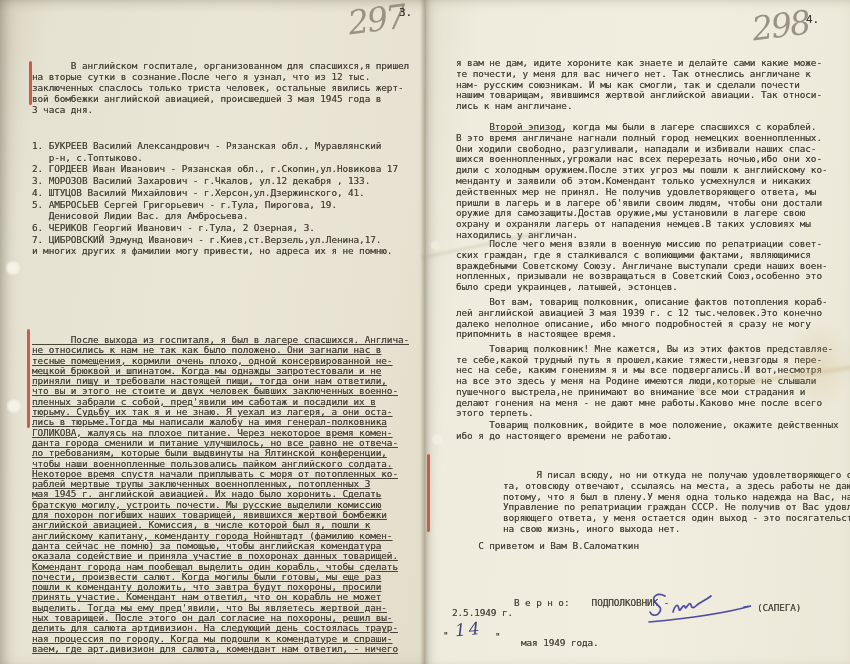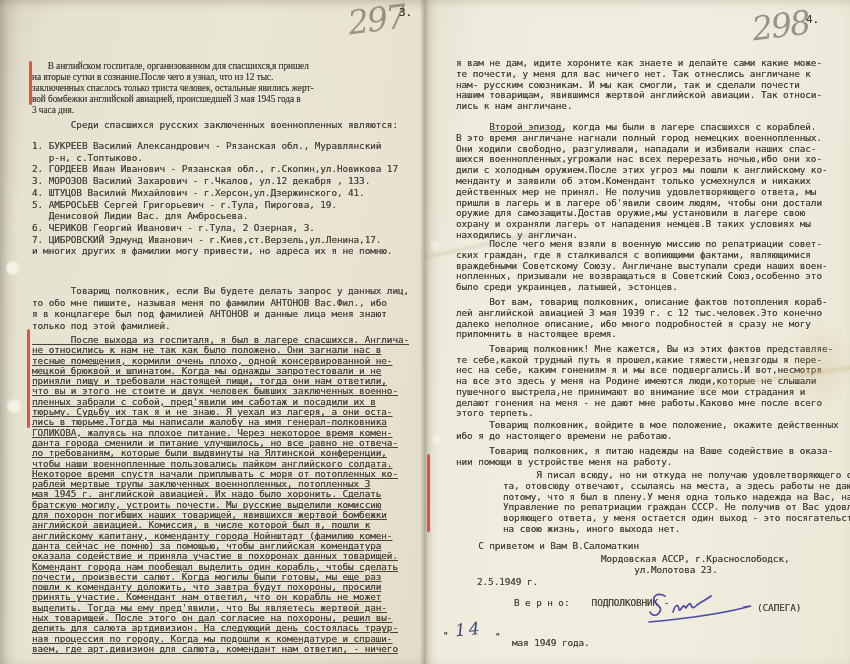--- a/index.html
+++ b/index.html
@@ -44,40 +44,35 @@
 </style>
 </head>
 <body>
 
 <div id="scan">
 
   <div class="page" id="page-left">
     <div class="hand-num" style="left:348px;top:0px;">297</div>
     <div class="typed-num" style="left:399px;top:6px;">3.</div>
 
-    <div class="t" style="left:32px;top:61px;line-height:10.9px;font-family:Liberation Serif, serif;">       В английском госпитале, организованном для спасшихся,я пришел
+    <div class="t" style="left:32px;top:61px;line-height:10.9px;">       В английском госпитале, организованном для спасшихся,я пришел
 на вторые сутки в сознание.После чего я узнал, что из 12 тыс.
 заключенных спаслось только триста человек, остальные явились жерт-
 вой бомбежки английской авиацией, происшедшей 3 мая 1945 года в
 3 часа дня.</div>
-    <div class="t" style="left:32px;top:119px;line-height:11px;">       Среди спасшихся русских заключенных военнопленных являются:</div>
     <div class="t" style="left:32px;top:140px;line-height:11.7px;">1. БУКРЕЕВ Василий Александрович - Рязанская обл., Муравлянский
    р-н, с.Топтыково.
 2. ГОРДЕЕВ Иван Иванович - Рязанская обл., г.Скопин,ул.Новикова 17
 3. МОРОЗОВ Василий Захарович - г.Чкалов, ул.12 декабря , 133.
 4. ШТУЦОВ Василий Михайлович - г.Херсон,ул.Дзержинского, 41.
 5. АМБРОСЬЕВ Сергей Григорьевич - г.Тула, Пирогова, 19.
    Денисовой Лидии Вас. для Амбросьева.
 6. ЧЕРИКОВ Георгий Иванович - г.Тула, 2 Озерная, 3.
 7. ЦИБРОВСКИЙ Эдмунд Иванович - г.Киев,ст.Верзель,ул.Ленина,17.
 и многих других я фамилии могу привести, но адреса их я не помню.</div>
-    <div class="t" style="left:32px;top:285px;line-height:11.6px;">       Товарищ полковник, если Вы будете делать запрос у данных лиц,
-то обо мне пишите, называя меня по фамилии АНТОНОВ Вас.Фил., ибо
-я в концлагере был под фамилией АНТОНОВ и данные лица меня знают
-только под этой фамилией.</div>
     <div class="t" style="left:32px;top:335px;line-height:10.3px;text-decoration:underline;">       После выхода из госпиталя, я был в лагере спасшихся. Англича-
 не относились к нам не так как было положено. Они загнали нас в
 тесные помещения, кормили очень плохо, одной консервированной не-
 мецкой брюквой и шпинатом. Когда мы однажды запротестовали и не
 приняли пищу и требовали настоящей пищи, тогда они нам ответили,
 что вы и этого не стоите и двух человек бывших заключенных военно-
 пленных забрали с собой, пред'явили им саботаж и посадили их в
 тюрьму. Судьбу их так я и не знаю. Я уехал из лагеря, а они оста-
 лись в тюрьме.Тогда мы написали жалобу на имя генерал-полковника
 ГОЛИКОВА, жалуясь на плохое питание. Через некоторое время комен-
@@ -141,50 +136,46 @@
 припомнить в настоящее время.</div>
     <div class="t" style="left:31px;top:344px;line-height:10.7px;">      Товарищ полковник! Мне кажется, Вы из этих фактов представляе-
 те себе,какой трудный путь я прошел,какие тяжести,невзгоды я пере-
 нес на себе, каким гонениям я и мы все подвергались.И вот,несмотря
 на все это здесь у меня на Родине имеются люди,которые не слышали
 пушечного выстрела,не принимают во внимание все мои страдания и
 делают гонения на меня - не дают мне работы.Каково мне после всего
 этого терпеть.</div>
     <div class="t" style="left:31px;top:420px;line-height:10.8px;">      Товарищ полковник, войдите в мое положение, окажите действенных
 ибо я до настоящего времени не работаю.</div>
-    <div class="t" style="left:31px;top:446px;line-height:10.8px;">      Товарищ полковник, я питаю надежды на Ваше содействие в оказа-
-нии помощи в устройстве меня на работу.</div>
     <div class="t" style="left:31px;top:470px;line-height:10.8px;margin-left:47px;">      Я писал всюду, но ни откуда не получаю удовлетворяющего отве-
 та, отовсюду отвечают, ссылаясь на места, а здесь работы не дают
 потому, что я был в плену.У меня одна только надежда на Вас, на
 Управление по репатриации граждан СССР. Не получив от Вас удовлет-
 воряющего ответа, у меня остается один выход - это посягательство
 на свою жизнь, иного выхода нет.</div>
 
     <div class="t" style="left:31px;top:540px;">    С приветом и Вам В.Саломаткин</div>
-    <div class="t" style="left:176px;top:553px;line-height:11px;">Мордовская АССР, г.Краснослободск,
-      ул.Молотова 23.</div>
-    <div class="t" style="left:27px;top:576px;margin-left:25px;">2.5.1949 г.</div>
+    <div class="t" style="left:27px;top:607px;">2.5.1949 г.</div>
     <div class="t" style="left:89px;top:597px;">В е р н о:    ПОДПОЛКОВНИК -</div>
 
     <div style="position:absolute;left:222px;top:590px;">
       <svg width="110" height="38" viewBox="0 0 110 38">
         <g fill="none" stroke="#4e4aa6" stroke-width="1.7" stroke-linecap="round">
           <path d="M18,6 C10,2 4,7 8,12 C12,17 16,18 12,23 C9,27 4,25 3,22"></path>
           <path d="M26,22 c2,-7 5,-9 6,-3 c1,5 4,-7 6,-2 c1,4 4,-7 6,-2 c1,4 3,3 6,0 c4,-3 9,-5 14,-9"></path>
           <path d="M2,32 C35,29 75,24 104,16 l-7,1"></path>
         </g>
       </svg>
     </div>
     <div class="t" style="left:332px;top:602px;">(САПЕГА)</div>
 
     <div class="t" style="left:18px;top:630px;">"</div>
     <div class="hand-ink" style="left:30px;top:619px;font-size:17px;transform:rotate(-5deg);letter-spacing:3px;">14</div>
     <div class="t" style="left:70px;top:631px;">"</div>
-    <div class="t" style="left:87px;top:637px;text-align:right;">мая 1949 года.</div>
+    <div class="t" style="left:96px;top:637px;text-align:right;">мая 1949 года.</div>
 
     <div class="red-mark" style="left:2px;top:454px;height:78px;"></div>
     <div class="hole" style="left:6px;top:433px;width:13px;height:13px;opacity:.8;"></div>
     <div class="hole" style="left:5px;top:240px;width:11px;height:11px;opacity:.6;"></div>
 
     <div class="crease" style="left:270px;top:362px;width:170px;height:30px;transform:rotate(-8deg);background:linear-gradient(180deg,rgba(0,0,0,0) 40%,rgba(196,174,126,.38) 52%,rgba(0,0,0,0) 64%);"></div>
     <div class="crease" style="left:-5px;top:232px;width:130px;height:24px;transform:rotate(-12deg);background:linear-gradient(180deg,rgba(0,0,0,0) 42%,rgba(172,162,136,.32) 52%,rgba(0,0,0,0) 62%);"></div>
     <div class="crease" style="left:360px;top:320px;width:70px;height:90px;background:radial-gradient(ellipse at center,rgba(205,180,130,.28),rgba(205,180,130,0) 70%);"></div>
   </div>
 

